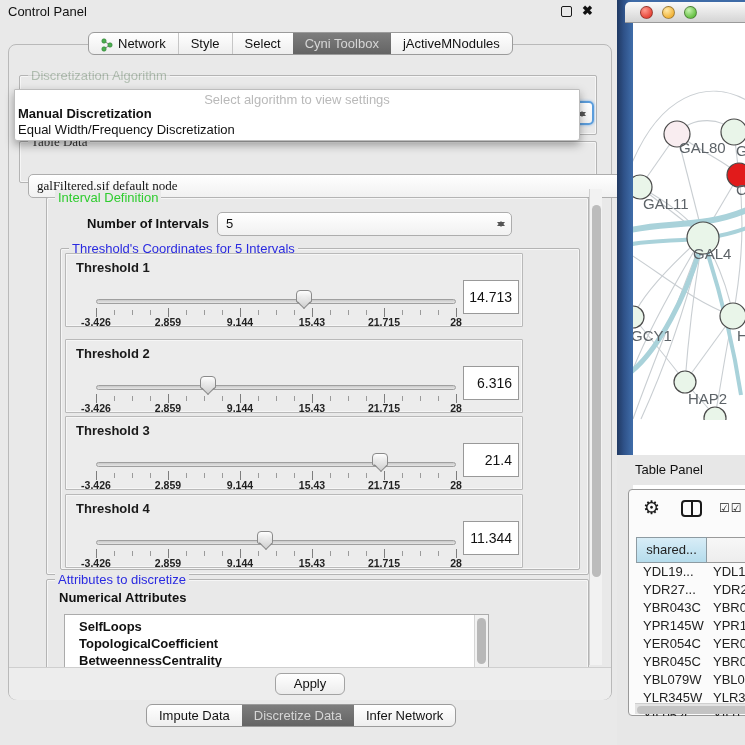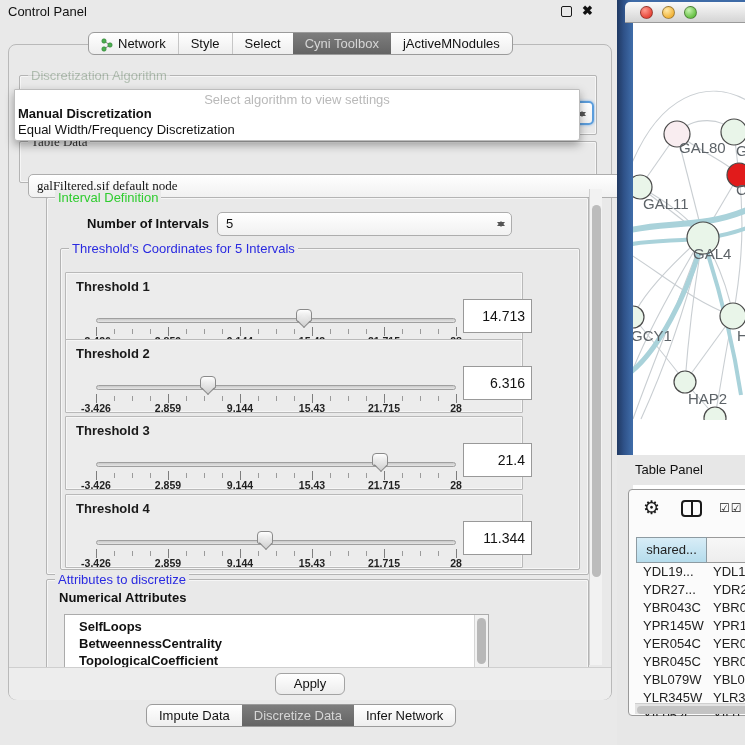--- a/index.html
+++ b/index.html
@@ -62,21 +62,21 @@
   .ticks { position:absolute; left:29.5px; top:54px; width:361px; height:9px;
      background-image:
        repeating-linear-gradient(to right,#7d7d7d 0 1.2px,transparent 1.2px 72px),
        repeating-linear-gradient(to right,#9a9a9a 0 1px,transparent 1px 18px);
      background-size:100% 9px,100% 5px;
      background-position:0 0,0 2px;
      background-repeat:no-repeat; }
   .tick-labels { position:absolute; left:0; top:62px; width:458px; height:12px; }
   .tick-labels span { position:absolute; transform:translateX(-50%); font-size:10.5px; font-weight:bold; color:#222; white-space:nowrap; }
   .tk0{left:30px}.tk1{left:102px}.tk2{left:174px}.tk3{left:246px}.tk4{left:318px}.tk5{left:390px}
-  .thr-value { position:absolute; left:397px; top:26px; width:69px; height:34px; background:#fff; border:1px solid #999; font-size:14px; text-align:right; line-height:32px; padding-right:6px; color:#111; }
+  .thr-value { position:absolute; left:397px; top:26px; width:56px; height:34px; background:#fff; border:1px solid #999; font-size:14px; text-align:right; line-height:32px; padding-right:6px; color:#111; }
 
   
   #attr-group { left:37px; top:534px; width:543px; height:110px; }
   .attr-list { position:absolute; left:17px; top:34px; width:425px; height:76px; background:#fff; border:1px solid #ababab; overflow:hidden;font-weight:bold; }
   .attr-item { padding-left:14px; font-size:13px; line-height:17px; color:#111; white-space:nowrap; }
   .attr-list .sb { position:absolute; right:0; top:0; width:14px; height:100%; background:#f2f2f2; border-left:1px solid #d5d5d5; }
   .attr-list .sb .thumb { position:absolute; left:2px; top:3px; width:9px; height:46px; background:#b8b8b8; border-radius:5px; }
 
   
   .apply-bar { position:absolute; left:0; top:622px; width:602px; height:33px; background:#ededed; border-top:1px solid #cfcfcf; border-radius:0 0 8px 8px; z-index:5; }
@@ -177,21 +177,21 @@
         <span class="group-title gt-green">Interval Definition</span>
         <span class="lbl-b" style="left:40px; top:18px;">Number of Intervals</span>
         <div class="combo" style="left:170px; top:14px; width:295px;">
           <span>5</span>
           <span class="arrows"></span>
         </div>
 
         <div class="group" id="thr-group">
           <span class="group-title gt-blue" style="background:#e9e9e9;">Threshold's Coordinates for 5 Intervals</span>
 
-          <div class="thr-block" style="top:23px;">
+          <div class="thr-block" style="top:4px;">
             <span class="thr-label">Threshold 1</span>
             <div class="track"></div>
             <div class="slider-thumb" style="left: 229.791px;"></div>
             <div class="ticks"></div>
             <div class="tick-labels">
               <span class="tk0">-3.426</span>
               <span class="tk1">2.859</span>
               <span class="tk2">9.144</span>
               <span class="tk3">15.43</span>
               <span class="tk4">21.715</span>
@@ -248,22 +248,22 @@
             <div class="thr-value">11.344</div>
           </div>
         </div>
       </div>
 
       <div class="group" id="attr-group">
         <span class="group-title gt-blue">Attributes to discretize</span>
         <span class="lbl-b" style="left:12px; top:10px;">Numerical Attributes</span>
         <div class="attr-list">
           <div class="attr-item" style="padding-top:3px;">SelfLoops</div>
+          <div class="attr-item">TopologicalCoefficient</div>
           <div class="attr-item">BetweennessCentrality</div>
-          <div class="attr-item">TopologicalCoefficient</div>
           <div class="sb">
               <div class="thumb"></div>
             </div>
         </div>
       </div>
 
       <div class="v-scroll">
         <div class="thumb"></div>
       </div>
 

